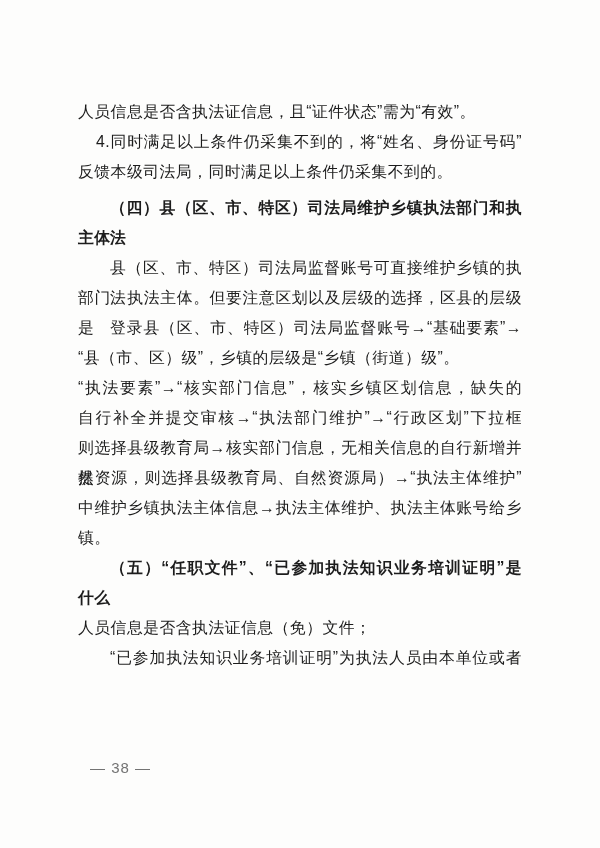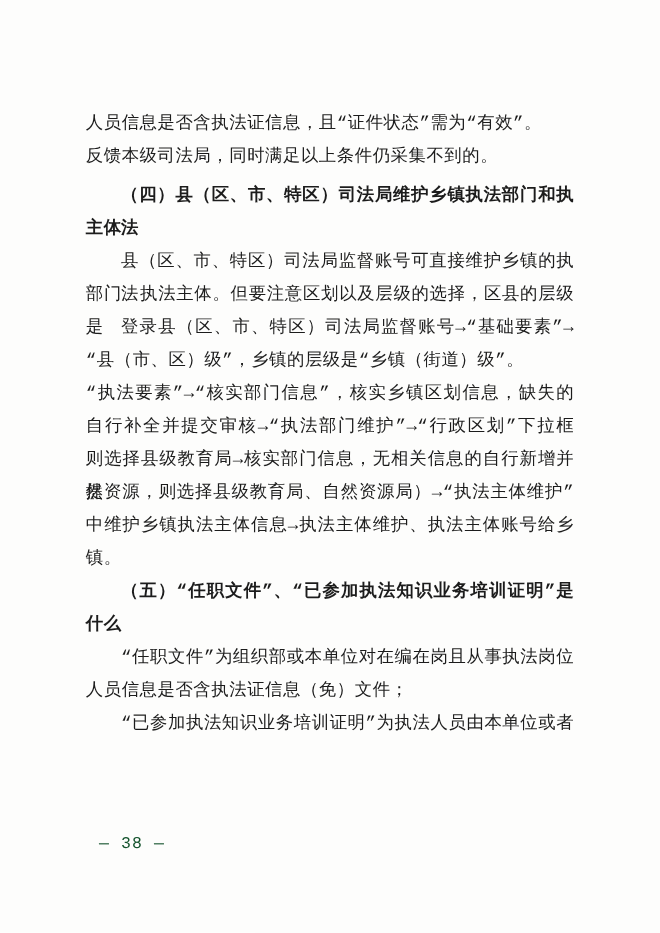--- a/index.html
+++ b/index.html
@@ -6,21 +6,21 @@
     margin: 0;
     padding: 0;
     background: #ffffff;
   }
   .page {
     position: relative;
     width: 600px;
     height: 848px;
     background: #fdfdfc;
     color: #1c1c1c;
-    font-family: Liberation Mono, monospace;
+    font-family: Liberation Sans, sans-serif;
     overflow: hidden;
   }
   .textblock {
     position: absolute;
     left: 78px;
     top: 97px;
     width: 444px;
   }
   .ln {
     font-size: 15.8px;
@@ -46,43 +46,43 @@
   }
   .ln.gap-before {
     margin-top: 6px;
   }
   .pageno {
     position: absolute;
     left: 90px;
     top: 757px;
     font-size: 15px;
     line-height: 22px;
-    color: #14532d;
+    color: #737373;
     letter-spacing: 1px;
   }
 </style>
 </head>
 <body>
 
 <div class="page">
   <div class="textblock">
     <div class="ln">人员信息是否含执法证信息，且“证件状态”需为“有效”。</div>
+    <div class="ln just ind-num">4.同时满足以上条件仍采集不到的，将“姓名、身份证号码”</div>
     <div class="ln">反馈本级司法局，同时满足以上条件仍采集不到的。</div>
     <div class="ln just ind kai gap-before">（四）县（区、市、特区）司法局维护乡镇执法部门和执法</div>
     <div class="ln kai">主体</div>
     <div class="ln just ind">县（区、市、特区）司法局监督账号可直接维护乡镇的执法</div>
     <div class="ln just">部门、执法主体。但要注意区划以及层级的选择，区县的层级是</div>
     <div class="ln just ind">登录县（区、市、特区）司法局监督账号→“基础要素”→</div>
     <div class="ln">“县（市、区）级”，乡镇的层级是“乡镇（街道）级”。</div>
     <div class="ln just">“执法要素”→“核实部门信息”，核实乡镇区划信息，缺失的</div>
     <div class="ln just">自行补全并提交审核→“执法部门维护”→“行政区划”下拉框</div>
     <div class="ln just">则选择县级教育局→核实部门信息，无相关信息的自行新增并提</div>
     <div class="ln just">然资源，则选择县级教育局、自然资源局）→“执法主体维护”</div>
     <div class="ln just">中维护乡镇执法主体信息→执法主体维护、执法主体账号给乡</div>
     <div class="ln">镇。</div>
     <div class="ln just ind kai">（五）“任职文件”、“已参加执法知识业务培训证明”是</div>
     <div class="ln kai">什么</div>
-    <div class="ln just ind">“任职文件”为组织部或本单位对在编在岗且从事执法岗位</div>
     <div class="ln">人员信息是否含执法证信息（免）文件；</div>
     <div class="ln just ind">“已参加执法知识业务培训证明”为执法人员由本单位或者</div>
   </div>
   <div class="pageno">— 38 —</div>
 </div>
 
 </body></html>

